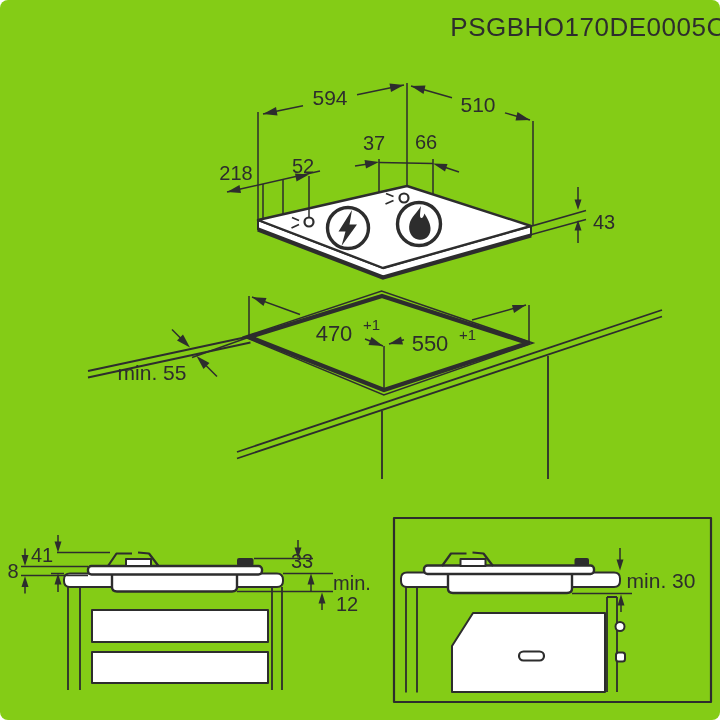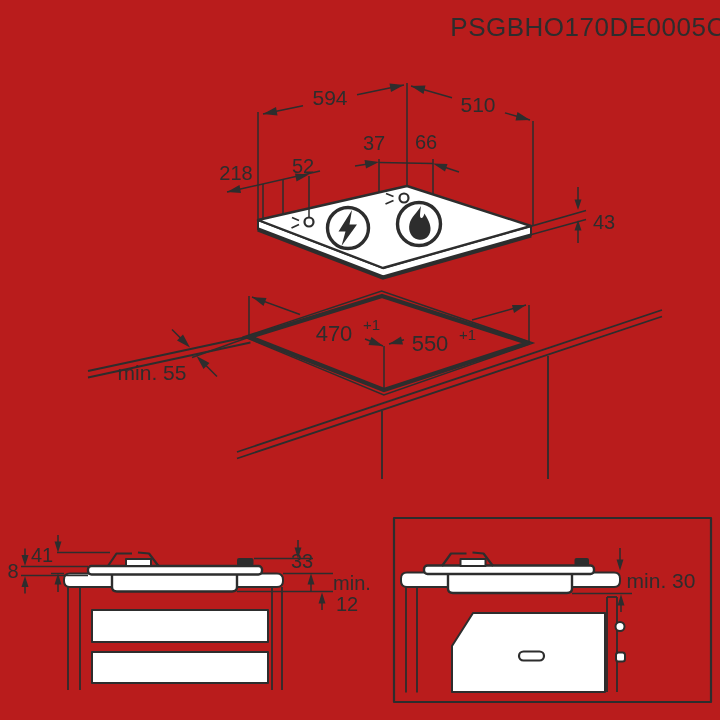--- a/index.html
+++ b/index.html
@@ -1,16 +1,16 @@
 <!DOCTYPE html>
 <html><head>
 <meta charset="utf-8">
 <style>
   html,body{margin:0;padding:0;background:#ffffff;}
-  .stage{width:720px;height:720px;position:relative;background:#b91c1c;overflow:hidden;}
+  .stage{width:720px;height:720px;position:relative;background:#84cc16;overflow:hidden;border-radius:8px;}
   .t{font-family:"Liberation Sans","DejaVu Sans",sans-serif;fill:#2d2d2d;}
   .t26{font-size:26px;letter-spacing:.5px;}
   .t22{font-size:22px;}
   .t21{font-size:21px;}
   .t20{font-size:20px;}
   .t15{font-size:15px;}
   .mid{text-anchor:middle;}
   .ln{fill:none;stroke:#2d2d2d;stroke-width:1.5;}
   .ln2{fill:none;stroke:#2d2d2d;stroke-width:1.8;}
   .ol{fill:#ffffff;stroke:#2d2d2d;stroke-width:2.4;stroke-linejoin:round;}

